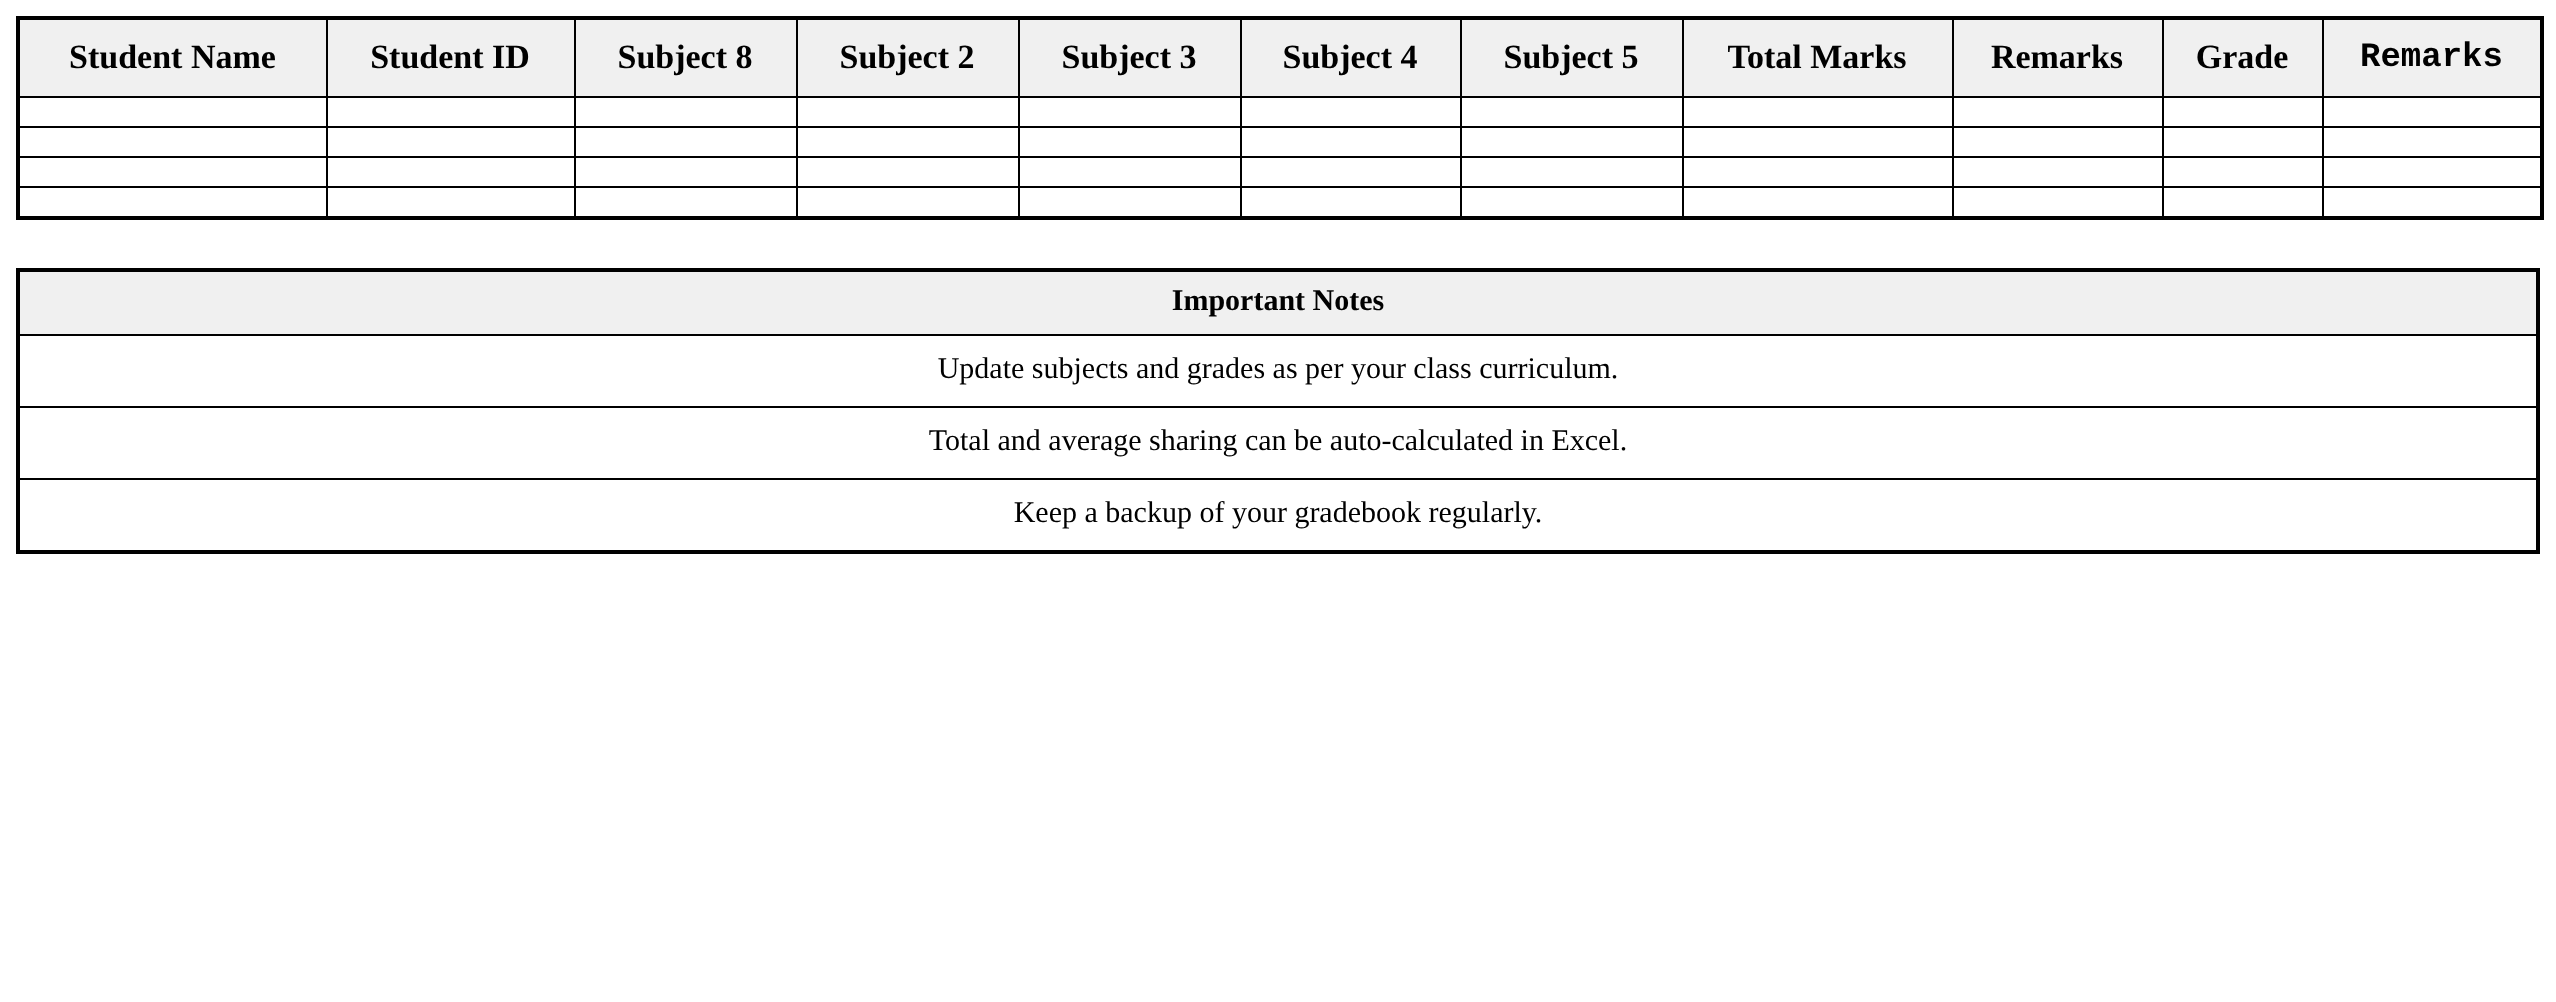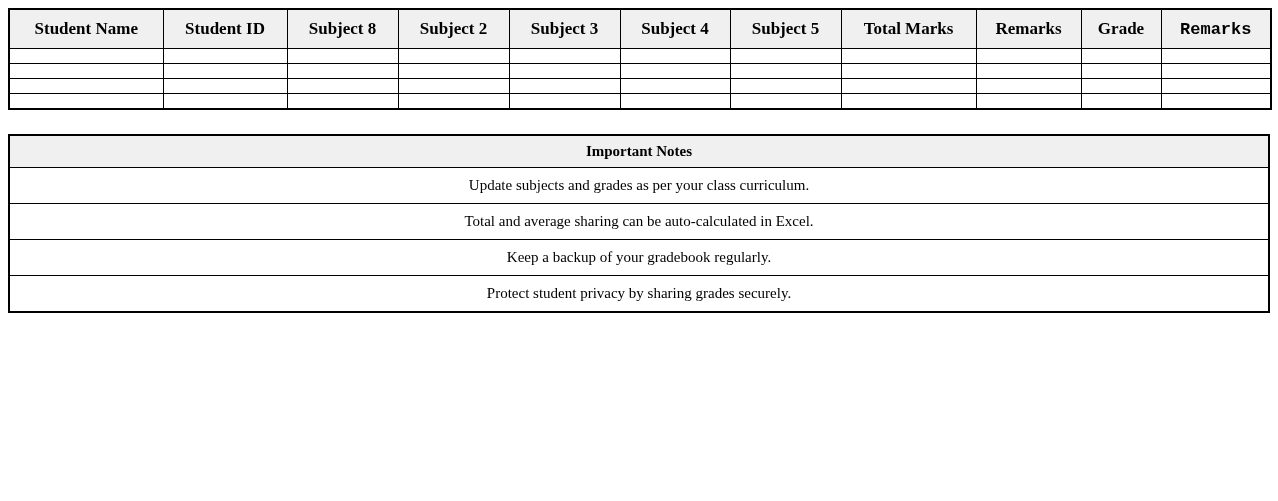--- a/index.html
+++ b/index.html
@@ -152,17 +152,14 @@
   <tbody id="notes-body">
       <tr>
         <td>Update subjects and grades as per your class curriculum.</td>
       </tr>
       <tr>
         <td>Total and average sharing can be auto-calculated in Excel.</td>
       </tr>
       <tr>
         <td>Keep a backup of your gradebook regularly.</td>
       </tr>
-      <tr>
-        <td>Protect student privacy by sharing grades securely.</td>
-      </tr>
     </tbody>
 </table>
 
 </body></html>

